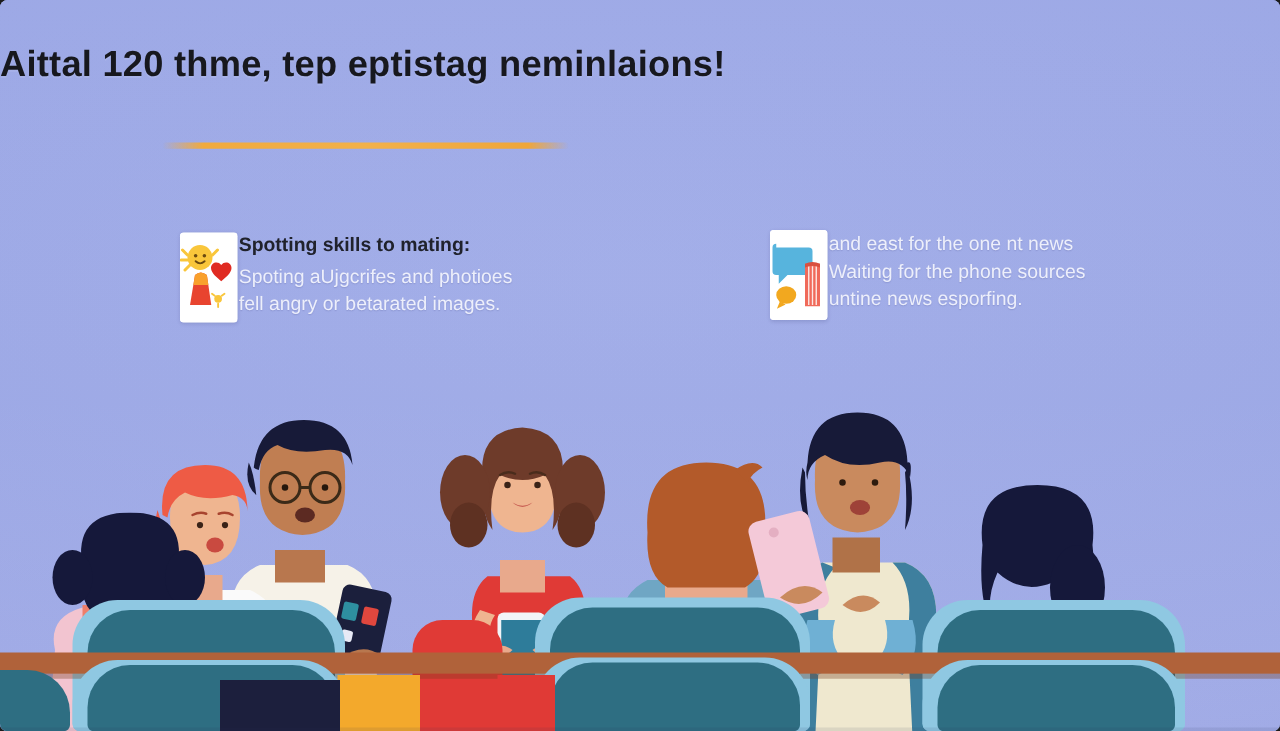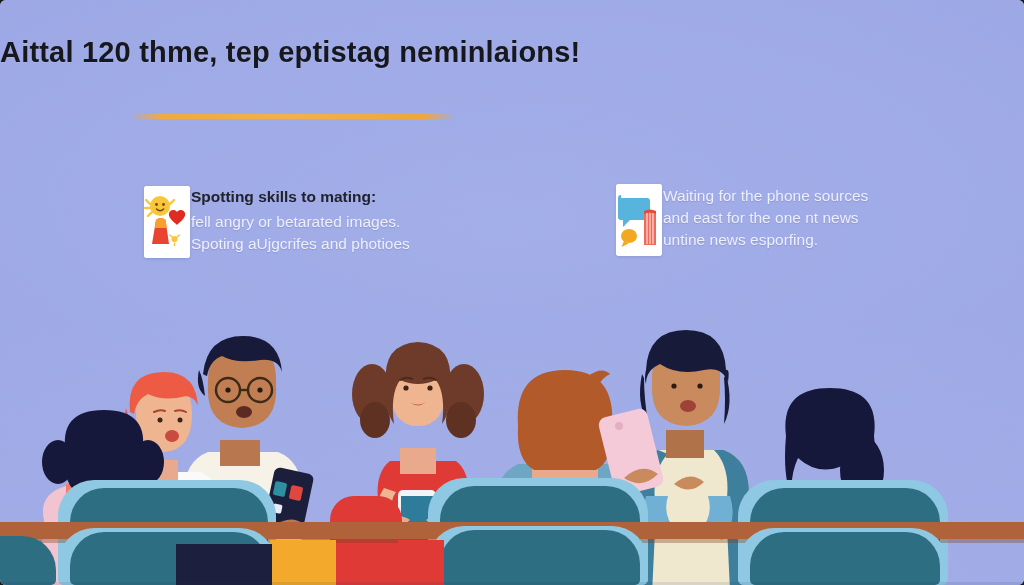--- a/index.html
+++ b/index.html
@@ -140,44 +140,44 @@
         <path d="M12.5 23 q3.6 3.4 7.2 0" stroke="#6B4A10" stroke-width="1.5" fill="none" stroke-linecap="round"></path>
         <path d="M12 34 q4.5 -4 9.5 0 l3.5 24 h-17 z" fill="#E8442F"></path>
         <path d="M12 34 q4.5 -4 9.5 0 l1.2 8 h-12 z" fill="#F9A02C"></path>
         <path d="M33 26 c2.6 -3.6 8.2 -2.1 8.2 2.3 c0 4.2 -5.4 8.1 -8.2 10.6 c-2.8 -2.5 -8.2 -6.4 -8.2 -10.6 c0 -4.4 5.6 -5.9 8.2 -2.3 z" fill="#E02B22"></path>
         <circle cx="30.5" cy="53" r="3.1" fill="#F9C63B"></circle>
         <path d="M27.8 50.6 l-2.2 -1.6 M33.4 50.6 l2.2 -1.6 M30.5 57 l0 2.6" stroke="#F9C63B" stroke-width="1.5" stroke-linecap="round"></path>
       </svg>
     </div>
     <div class="ftext">
       <div class="ftitle">Spotting skills to mating:</div>
+      <div class="fline">Spoting aUjgcrifes and photioes</div>
       <div class="fline">fell angry or betarated images.</div>
-      <div class="fline">Spoting aUjgcrifes and photioes</div>
     </div>
   </div>
 
   <div class="feature feature-right">
     <div class="thumb">
       <svg viewBox="0 0 46 72" width="46" height="72" aria-hidden="true">
         <rect x="0" y="0" width="46" height="72" fill="#FFFFFF"></rect>
         <path d="M5 14 h26 a3 3 0 0 1 3 3 v16 a3 3 0 0 1 -3 3 h-17 l-7 7 v-7 h-2 a3 3 0 0 1 -3 -3 v-19 a3 3 0 0 1 3 -3 z" fill="#57B4DD"></path>
         <ellipse cx="13" cy="52" rx="8" ry="7" fill="#F2A81F"></ellipse>
         <path d="M8 57 l-2.5 6 l7 -3.5 z" fill="#F2A81F"></path>
         <rect x="28" y="27" width="12" height="34" fill="#F06A5A"></rect>
         <g stroke="#FFFFFF" stroke-width="1.1" opacity=".85">
           <line x1="31" y1="29" x2="31" y2="60"></line>
           <line x1="34" y1="29" x2="34" y2="60"></line>
           <line x1="37" y1="29" x2="37" y2="60"></line>
         </g>
         <path d="M28 27 q6 -3 12 0 v3 q-6 -3 -12 0 z" fill="#D9503F"></path>
       </svg>
     </div>
     <div class="ftext">
+      <div class="fline">and east for the one nt news</div>
       <div class="fline">Waiting for the phone sources</div>
-      <div class="fline">and east for the one nt news</div>
       <div class="fline">untine news esporfing.</div>
     </div>
   </div>
 
   <div class="scene">
 
     <div class="p" style="left:328px;top:38px;">
       <svg viewBox="0 0 180 250" width="180" height="250" aria-hidden="true">
         <path d="M52 175 q-8 -38 10 -52 h66 q18 14 10 52 l6 75 h-98 z" fill="#E03A36"></path>
         <rect x="72" y="110" width="36" height="26" fill="#E8A98C"></rect>

